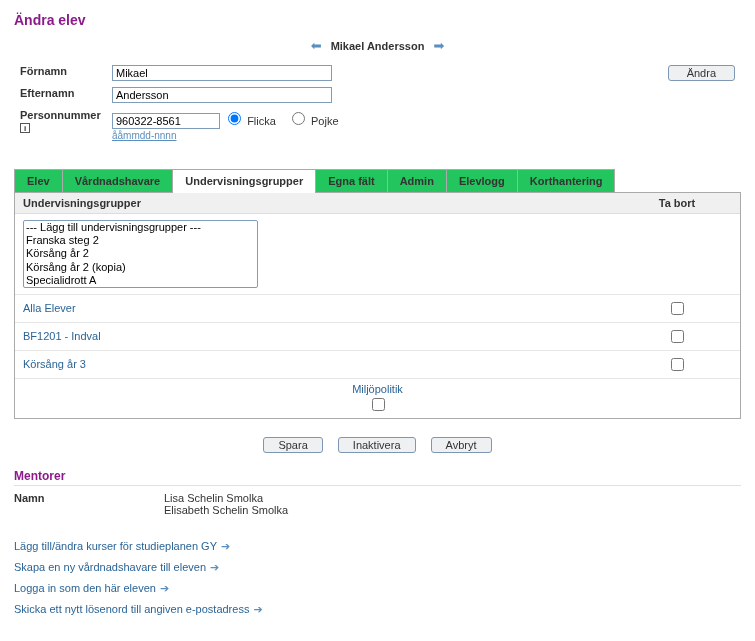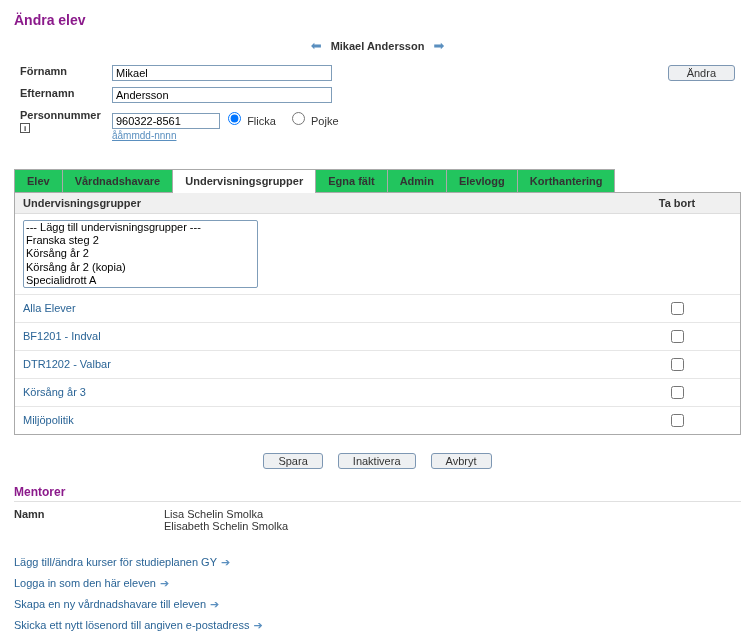--- a/index.html
+++ b/index.html
@@ -121,21 +121,21 @@
   font-size: 11px;
   border: 1px solid #7f9db9;
 }
 
 .data-row {
   display: flex;
   align-items: center;
   padding: 4px 8px;
   border-bottom: 1px solid #e6e6e6;
 }
-.data-row:last-child { border-bottom: none; }
+.data-row:last-child { border-bottom: none; flex-direction: column; }
 .data-row .rl { flex: 1; color: #2a6496; }
 .data-row .rr { width: 110px; text-align: center; }
 .data-row input[type="checkbox"] { width: 13px; height: 13px; }
 
 .action-bar { text-align: center; margin: 18px 0 16px; }
 .action-bar button { margin: 0 6px; padding: 1px 14px; }
 
 h3.section {
   color: #8b1a8b;
   font-size: 12px;
@@ -229,24 +229,20 @@
     <div id="rows">
         <div class="data-row">
           <div class="rl">Alla Elever</div>
           <div class="rr"><input type="checkbox" style=""></div>
         </div>
         <div class="data-row">
           <div class="rl">BF1201 - Indval</div>
           <div class="rr"><input type="checkbox" style=""></div>
         </div>
         <div class="data-row">
-          <div class="rl">DTR1202 - Valbar</div>
-          <div class="rr"><input type="checkbox" style=""></div>
-        </div>
-        <div class="data-row">
           <div class="rl">Körsång år 3</div>
           <div class="rr"><input type="checkbox" style=""></div>
         </div>
         <div class="data-row">
           <div class="rl">Miljöpolitik</div>
           <div class="rr"><input type="checkbox" style=""></div>
         </div>
       </div>
   </div>
 
@@ -260,18 +256,18 @@
   <div class="mentor-row">
     <div class="ml">Namn</div>
     <div class="mr" id="mentors">
         <div>Lisa Schelin Smolka</div>
         <div>Elisabeth Schelin Smolka</div>
       </div>
   </div>
 
   <div class="links" id="links">
       <div><span class="lnk">Lägg till/ändra kurser för studieplanen GY<span class="arrow-r">➔</span></span></div>
+      <div><span class="lnk">Skapa en ny vårdnadshavare till eleven<span class="arrow-r">➔</span></span></div>
       <div><span class="lnk">Logga in som den här eleven<span class="arrow-r">➔</span></span></div>
-      <div><span class="lnk">Skapa en ny vårdnadshavare till eleven<span class="arrow-r">➔</span></span></div>
       <div><span class="lnk">Skicka ett nytt lösenord till angiven e-postadress<span class="arrow-r">➔</span></span></div>
     </div>
 
 </div>
 
 </body></html>

